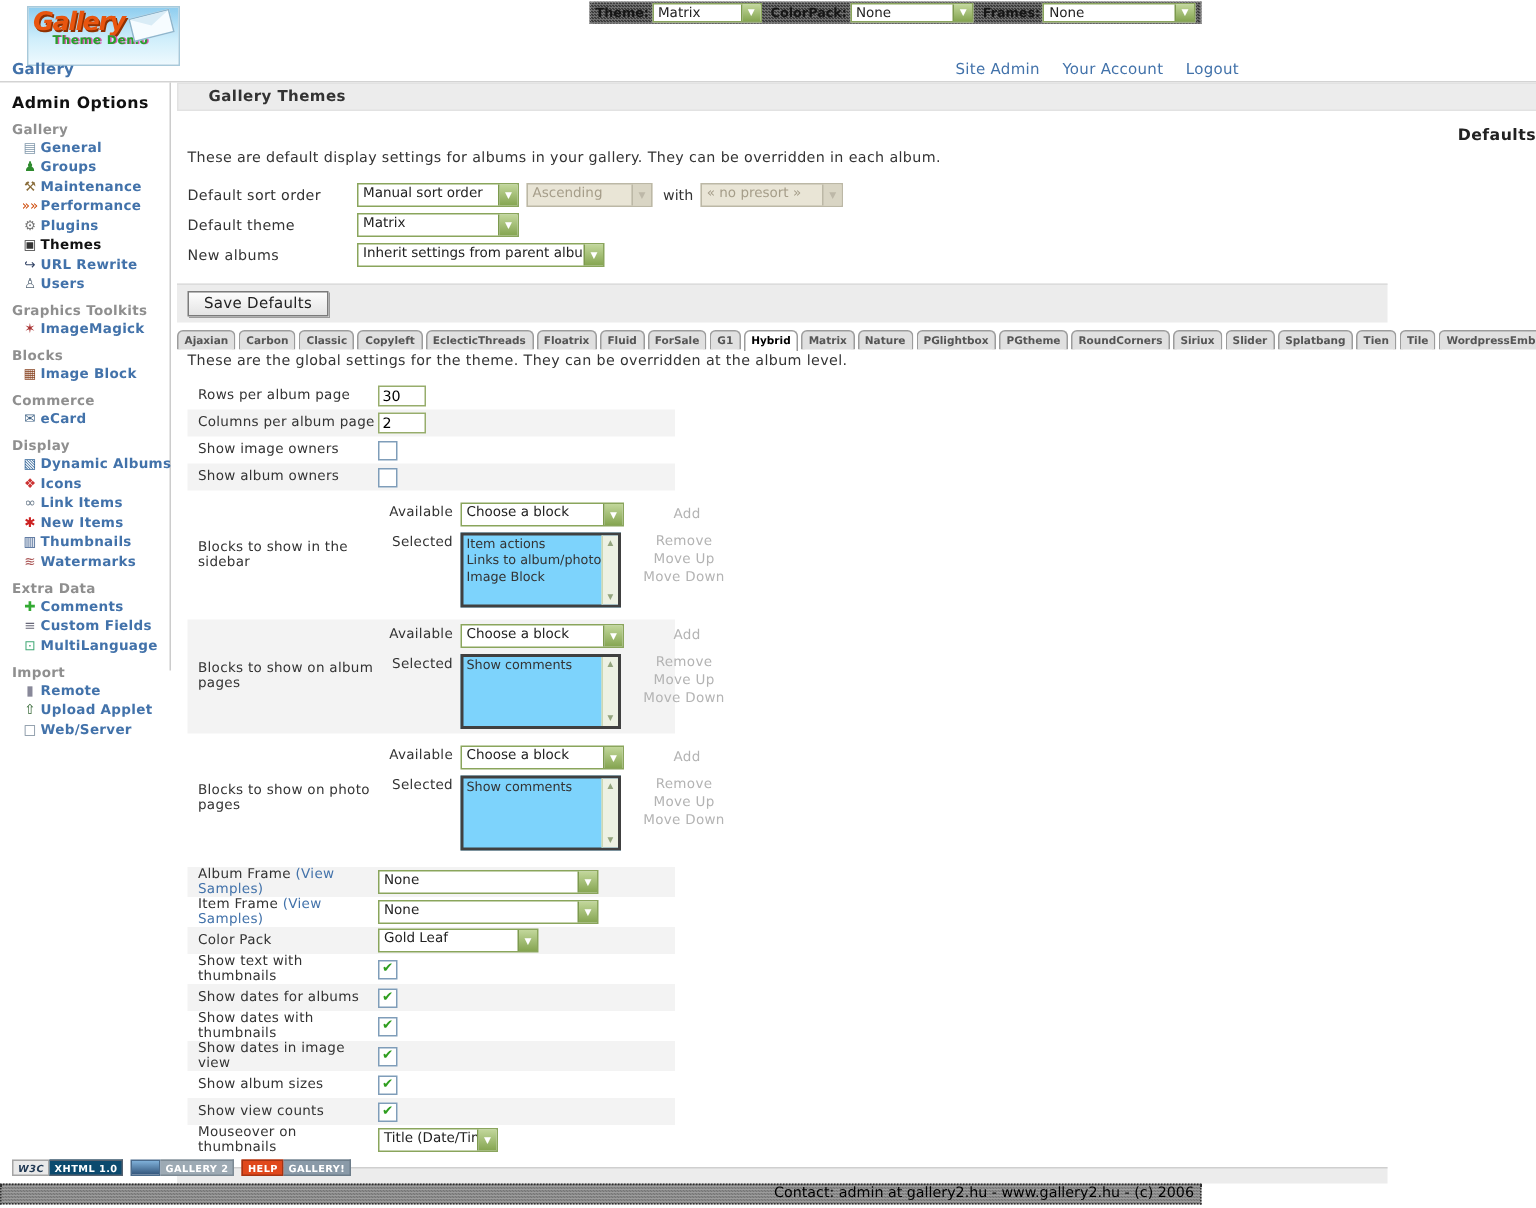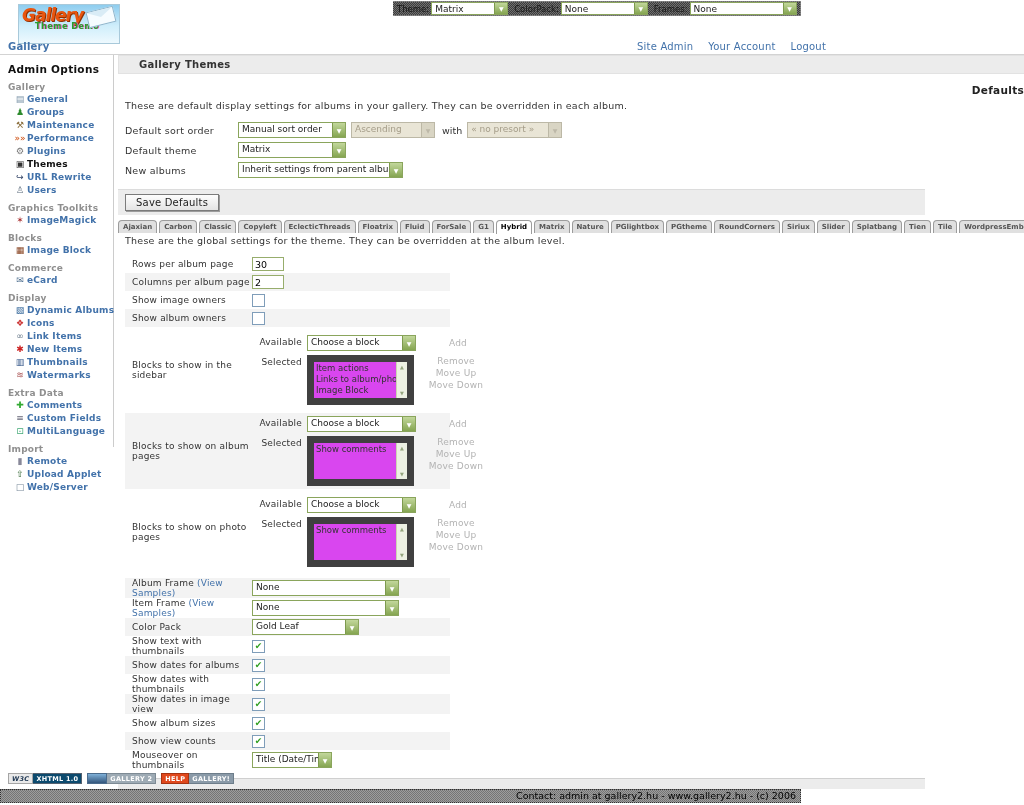--- a/index.html
+++ b/index.html
@@ -4,21 +4,21 @@
 <style>
   html,body{margin:0;padding:0;overflow:hidden;}
   body{width:1024px;height:805px;position:relative;background:#fff;
        font-family:"DejaVu Sans",sans-serif;font-size:10px;color:#333;}
 
   
   .topbar{position:absolute;left:393px;top:1px;width:408px;height:15px;
     display:flex;align-items:center;padding:1px 3px;box-sizing:border-box;
     background:repeating-conic-gradient(#3d3d3d 0% 25%,#6f6f6f 0% 50%) 0 0/2px 2px;
     border:1px dotted #888;}
-  .topbar .tlbl{color:#161616;font-weight:normal;font-size:8.5px;margin:0 2px 0 6px;white-space:nowrap;}
+  .topbar .tlbl{color:#161616;font-weight:bold;font-size:8.5px;margin:0 2px 0 6px;white-space:nowrap;}
   .topbar .gselect{height:11px;}
   .topbar .stext{font-size:8px;}
 
   
   .gselect{display:inline-flex;align-items:stretch;background:#fff;
     border:1px solid #8aa55c;height:14px;box-sizing:content-box;vertical-align:middle;}
   .gselect .stext{flex:1;padding:1px 3px 0;font-size:9px;color:#222;white-space:nowrap;overflow:hidden;}
   .gselect .arr{width:12px;display:flex;align-items:center;justify-content:center;
     background:linear-gradient(#c2d79b,#85a551);border-left:1px solid #7d9a4e;
     color:#fff;font-size:6px;}
@@ -89,21 +89,21 @@
   .hlbl{width:127px;padding-left:7px;font-size:9px;letter-spacing:.2px;box-sizing:border-box;flex:none;}
   .tinput{width:26px;height:12px;border:1px solid #97ad6c;font-size:9.5px;padding:0 2px;
     font-family:"DejaVu Sans",sans-serif;}
   .cb{width:11px;height:11px;background:#fff;border:1px solid #7f9db9;display:inline-flex;
     align-items:center;justify-content:center;font-size:9px;line-height:9px;color:#2f9e1f;cursor:pointer;}
 
   .hrow.blocks{margin:5px 0;padding:3px 0;}
   .bctrl{display:flex;flex-direction:column;gap:4px;}
   .bline{display:flex;align-items:flex-start;}
   .sublbl{width:50px;text-align:right;margin-right:5px;font-size:9px;letter-spacing:.2px;padding-top:2px;flex:none;}
-  .listbox{width:107px;height:50px;border:7px solid #404040;background:#d946ef;display:flex;box-sizing:border-box;}
+  .listbox{width:107px;height:50px;border:2px solid #404040;background:#7dd3fc;display:flex;box-sizing:border-box;}
   .litems{flex:1;padding:1px 0 0 2px;font-size:8.5px;line-height:11px;overflow:hidden;white-space:nowrap;}
   .lscroll{width:10px;background:#edf1e3;border-left:1px solid #ccd7b2;display:flex;
     flex-direction:column;justify-content:space-between;align-items:center;
     font-size:5px;color:#94a57e;padding:2px 0;}
   .baction{margin-left:13px;width:58px;text-align:center;color:#b3b3b3;font-size:9px;
     letter-spacing:.2px;line-height:12px;cursor:default;}
   .baction.single{padding-top:2px;}
 
   .frame-lbl a{color:#4272aa;cursor:pointer;}
   .mt8{margin-top:8px;}

